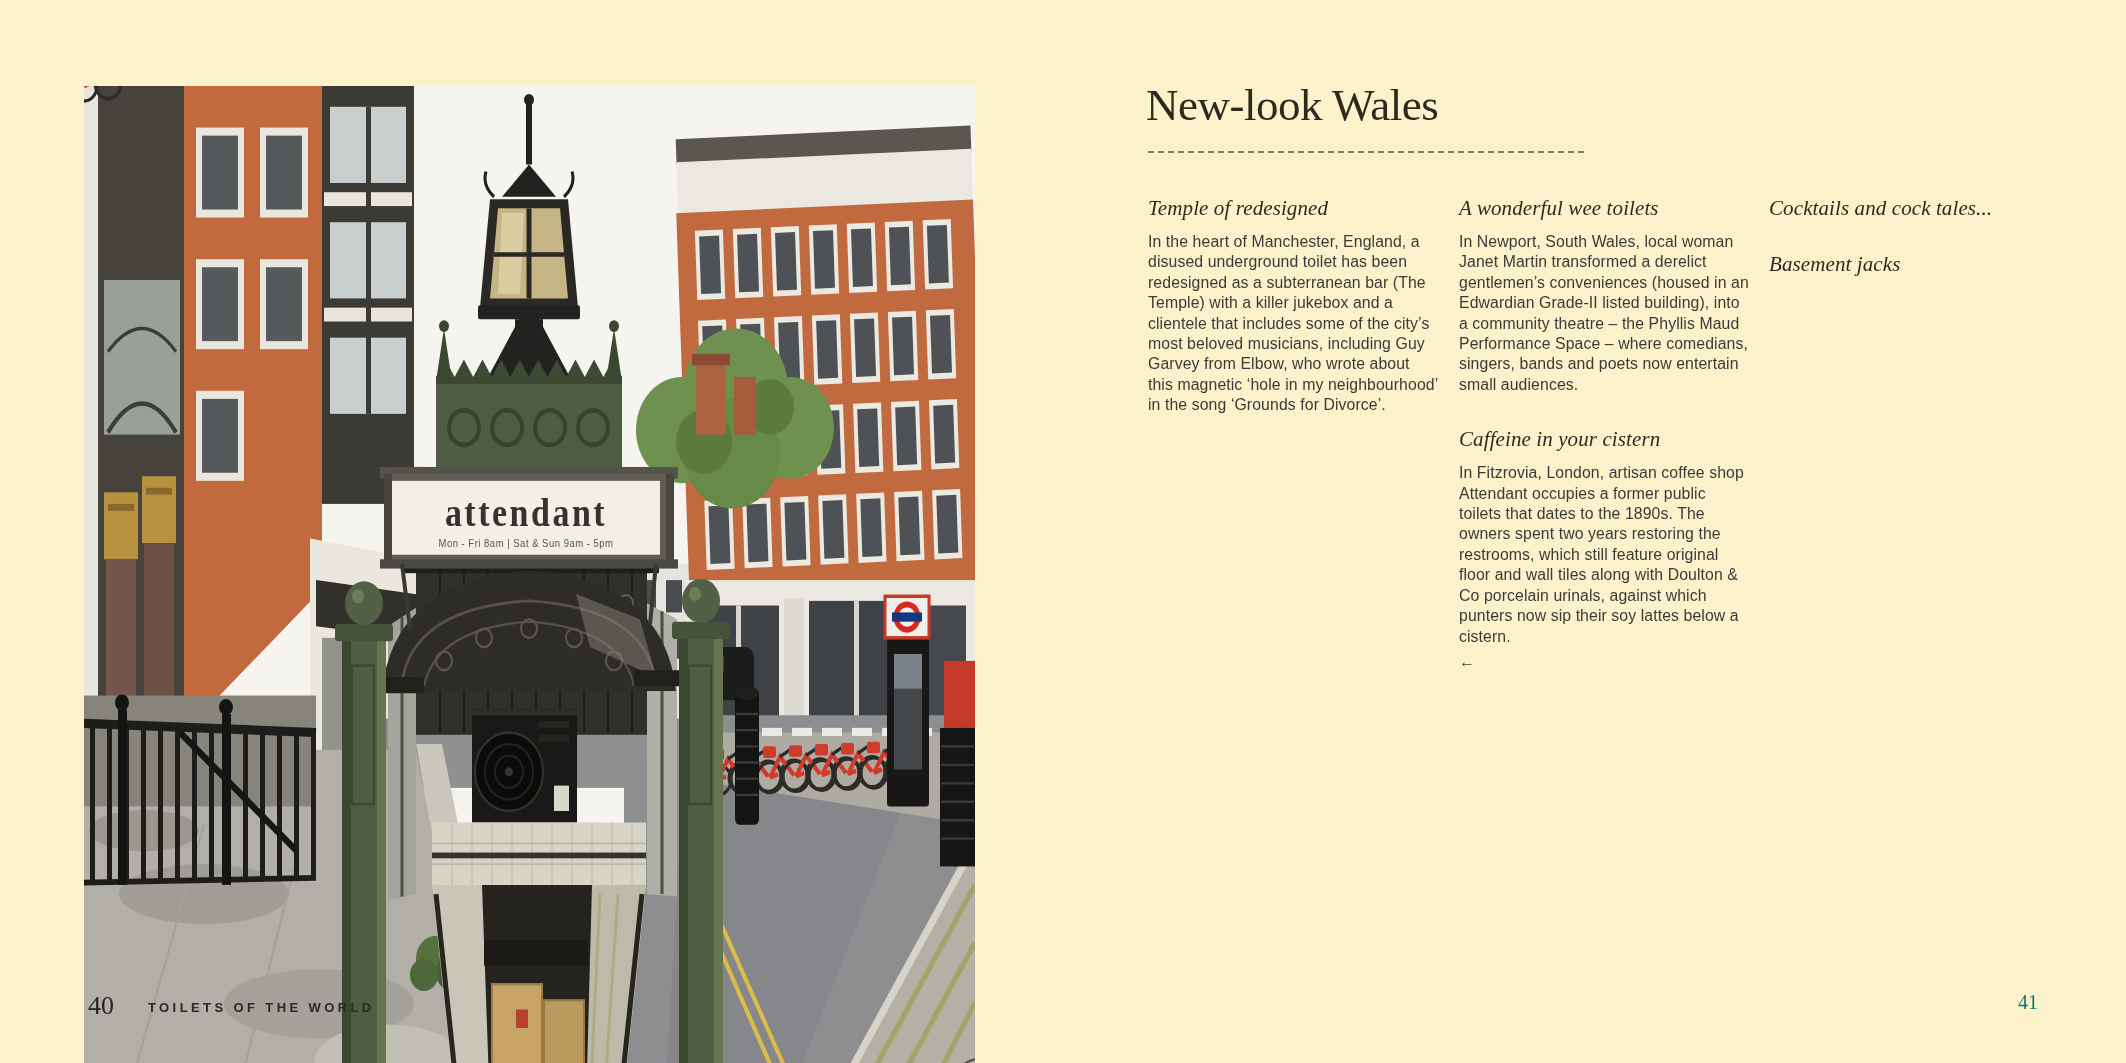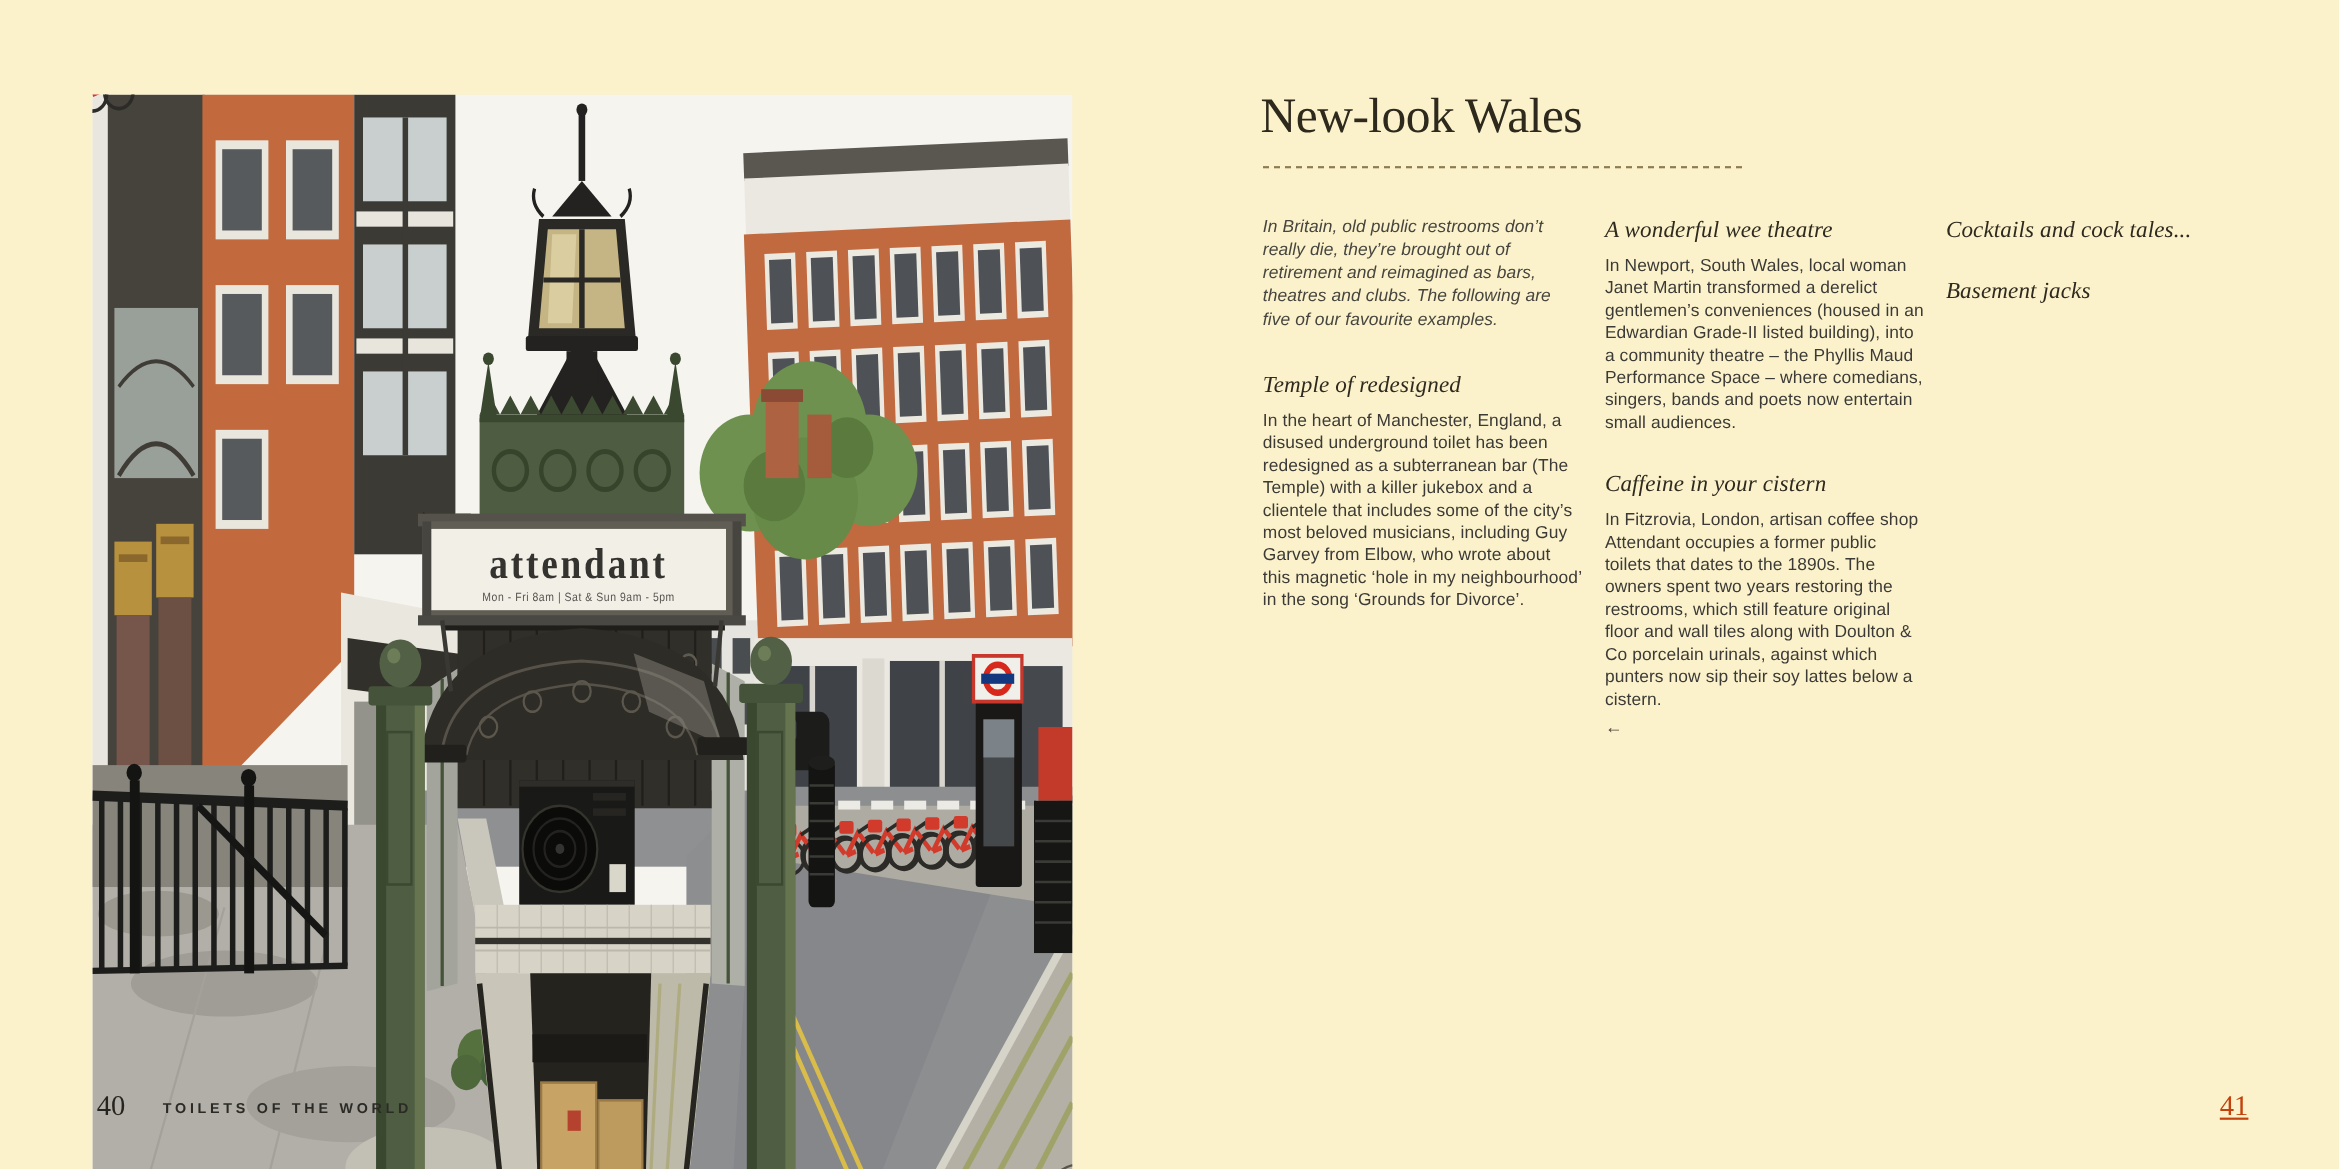--- a/index.html
+++ b/index.html
@@ -7,21 +7,21 @@
   .spread{position:relative;width:2126px;height:1063px;background:#fbf2cb;overflow:hidden;
           font-family:"Liberation Sans","DejaVu Sans",sans-serif;}
   
   .photo{position:absolute;left:84px;top:86px;width:891px;height:1024px;margin:0;}
   .photo svg{display:block;width:100%;height:100%;}
   .footer-left{position:absolute;left:88px;top:991px;}
   .pagenum{font-family:"Liberation Serif","DejaVu Serif",serif;font-size:26px;color:#26241f;}
   .book-title{position:absolute;left:148px;top:1000px;font-size:13px;font-weight:bold;
               letter-spacing:3.4px;color:#2b2a25;}
   .pagenum-right{position:absolute;left:2018px;top:991px;font-family:"Liberation Serif","DejaVu Serif",serif;
-              font-size:26px;color:#c2410c;text-decoration:underline;}
+              font-size:20px;color:#0f766e;}
   
   .title{position:absolute;left:1146px;top:80px;margin:0;font-family:"Liberation Serif","DejaVu Serif",serif;
          font-weight:400;font-size:45px;line-height:50px;color:#2e291d;letter-spacing:-0.5px;}
   .rule{position:absolute;left:1148px;top:151px;width:437px;height:2px;
         background:repeating-linear-gradient(90deg,#8c7c52 0 6px,rgba(0,0,0,0) 6px 10px);}
   .col{position:absolute;top:196px;width:290px;font-size:15.8px;line-height:20.4px;
        color:#3b3a37;letter-spacing:0.1px;}
   .col-1{left:1148px;}
   .col-2{left:1459px;}
   .col-3{left:1769px;}
@@ -403,30 +403,29 @@
       <span class="pagenum">40</span>
     </div>
     <div class="book-title">TOILETS OF THE WORLD</div>
   </section>
 
   <section>
     <h1 class="title">New-look Wales</h1>
     <div class="rule"></div>
 
     <div class="col col-1">
-      <p class="intro">In Britain, old public restrooms don’t really die, they’re brought out of retirement and reimagined as bars, theatres and clubs. The following are five of our favourite examples.</p>
       <div class="section">
         <h3 class="sec-heading">Temple of redesigned</h3>
         <p class="sec-body">In the heart of Manchester, England, a disused underground toilet has been redesigned as a subterranean bar (The Temple) with a killer jukebox and a clientele that includes some of the city’s most beloved musicians, including Guy Garvey from Elbow, who wrote about this magnetic ‘hole in my neighbourhood’ in the song ‘Grounds for Divorce’.</p>
       </div>
     </div>
 
     <div class="col col-2">
       <div class="section">
-        <h3 class="sec-heading">A wonderful wee theatre</h3>
+        <h3 class="sec-heading">A wonderful wee toilets</h3>
         <p class="sec-body">In Newport, South Wales, local woman Janet Martin transformed a derelict gentlemen’s conveniences (housed in an Edwardian Grade-II listed building), into a community theatre – the Phyllis Maud Performance Space – where comedians, singers, bands and poets now entertain small audiences.</p>
       </div>
       <div class="section">
         <h3 class="sec-heading">Caffeine in your cistern</h3>
         <p class="sec-body">In Fitzrovia, London, artisan coffee shop Attendant occupies a former public toilets that dates to the 1890s. The owners spent two years restoring the restrooms, which still feature original floor and wall tiles along with Doulton &amp; Co porcelain urinals, against which punters now sip their soy lattes below a cistern.</p>
         <span class="arrow">←</span>
       </div>
     </div>
 
     <div class="col col-3">

